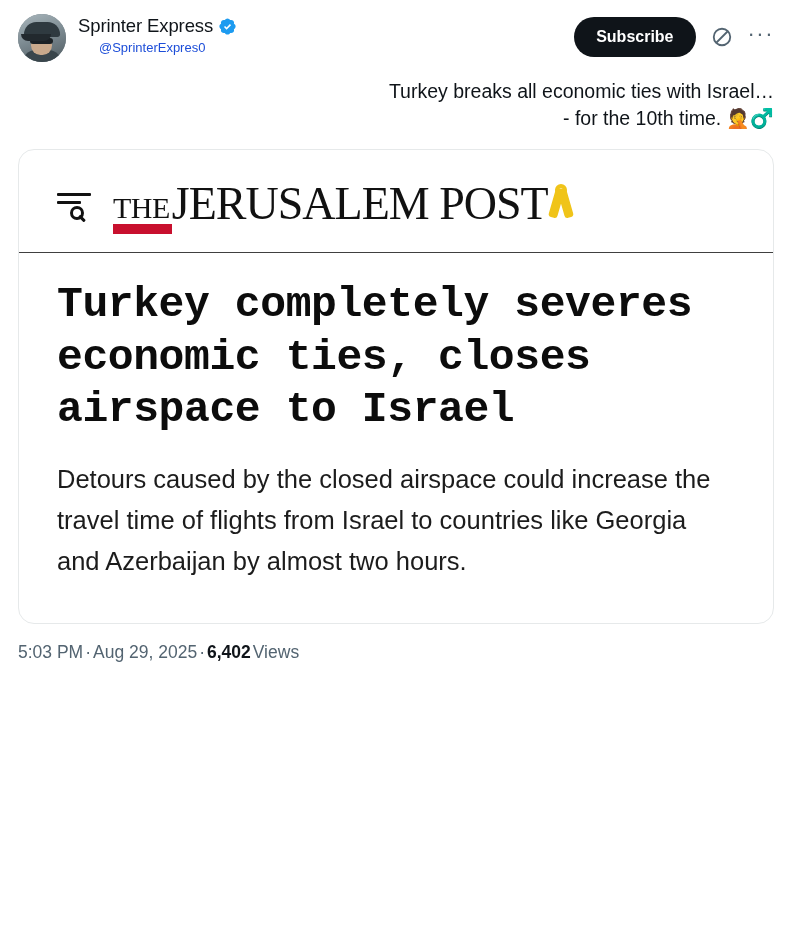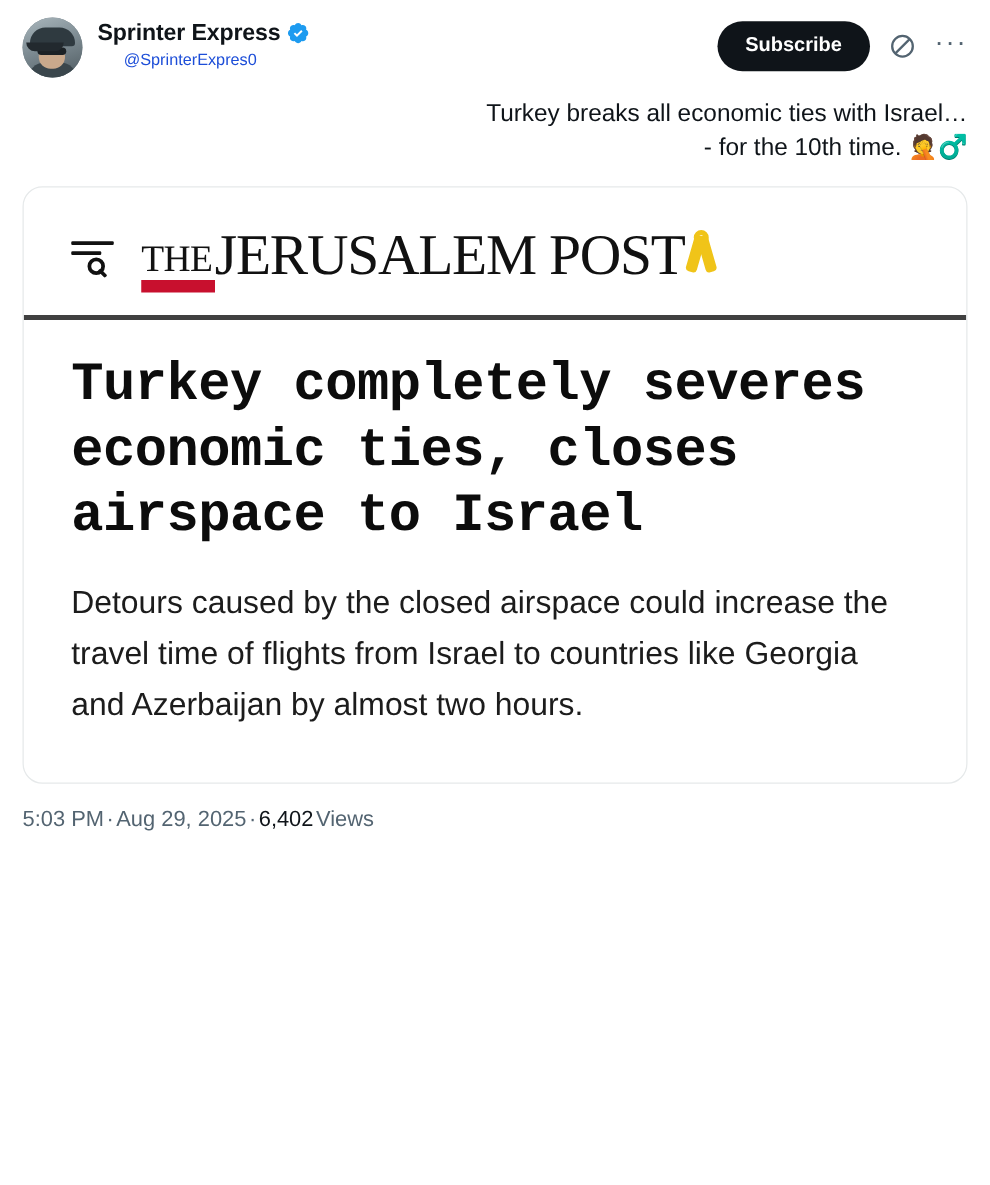--- a/index.html
+++ b/index.html
@@ -78,21 +78,21 @@
     padding-top: 1px;
   }
   .name-row {
     display: flex;
     align-items: center;
     gap: 5px;
     line-height: 1.2;
   }
   .display-name {
     font-size: 18.5px;
-    font-weight: bold;
+    font-weight: normal;
     color: #0f1419;
     letter-spacing: -0.1px;
   }
   .verified {
     width: 19px; height: 19px;
     flex: 0 0 19px;
     display: inline-block;
   }
   .handle {
     font-size: 13px;
@@ -154,21 +154,21 @@
     border: 1px solid #e6e9ea;
     border-radius: 16px;
     overflow: hidden;
     background: #ffffff;
   }
   .card-masthead {
     display: flex;
     align-items: center;
     gap: 16px;
     padding: 30px 34px 24px 38px;
-    border-bottom: 4px solid #404040;
+    border-bottom: 1px solid #404040;
   }
   .hamburger-search {
     width: 40px; height: 30px;
     position: relative;
     flex: 0 0 40px;
     cursor: pointer;
   }
   .hamburger-search .l1,
   .hamburger-search .l2 {
     position: absolute;
@@ -274,21 +274,21 @@
     font-size: 17.5px;
     color: #536471;
     display: flex;
     align-items: flex-start;
     gap: 2px;
     flex-wrap: wrap;
   }
   .tweet-footer .sep { color: #536471; }
   .tweet-footer .count {
     color: #0f1419;
-    font-weight: normal;
+    font-weight: bold;
   }
 </style>
 </head>
 <body>
 
 <div class="page">
   <div class="tweet">
 
     <div class="tweet-header">
       <div class="avatar">

